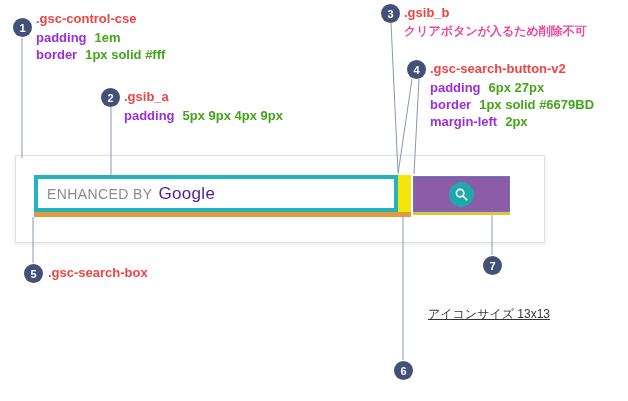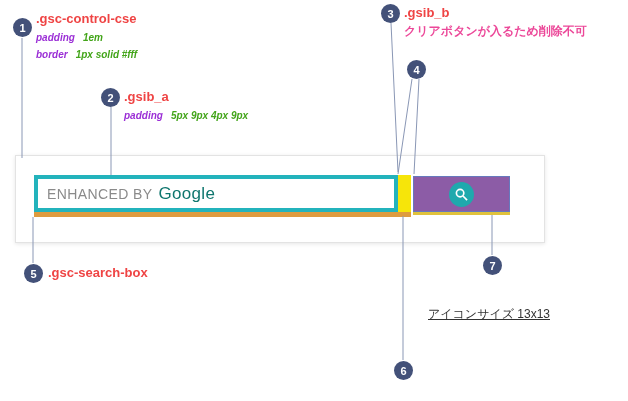--- a/index.html
+++ b/index.html
@@ -8,39 +8,39 @@
 
   .lines { position:absolute; left:0; top:0; width:628px; height:401px; z-index:2; }
 
   .num-circle {
     position:absolute; width:19px; height:19px; border-radius:50%;
     background:#435179; color:#ffffff; font-size:11px; font-weight:bold;
     display:flex; align-items:center; justify-content:center; z-index:3;
   }
   .ann { position:absolute; z-index:3; white-space:nowrap; }
   .cls { font-size:13px; font-weight:bold; color:#ef4444; margin-bottom:3px; }
-  .prop { font-size:10px; font-weight:bold; line-height:17px;font-style:italic; }
+  .prop { font-size:13px; font-weight:bold; line-height:17px; }
   .pname { color:#9b2fd6; margin-right:8px; }
   .pval  { color:#43a51a; }
   .note-gray { font-size:12px; font-weight:bold; color:#ec4899; margin-top:2px; }
   .note-dark { position:absolute; font-size:12px; color:#333333; z-index:3; white-space:nowrap;text-decoration:underline; }
 
   
   .cse-box {
     position:absolute; left:15px; top:155px; width:530px; height:88px;
     background:#ffffff; border:1px solid #e3e3e3;
     box-shadow:0 1px 4px rgba(0,0,0,0.10); z-index:1;
   }
   .input-box {
     position:absolute; left:18px; top:19px; width:364px; height:37px;
     background:#ffffff; border:4px solid #23b3bc;
     display:flex; align-items:center; padding-left:9px; overflow:hidden;
   }
   .branding-prefix { font-size:14px; color:#8a8a8a; letter-spacing:0.4px; margin-right:6px; }
-  .branding-brand  { font-size:17px; color:#0f766e; letter-spacing:0.3px; }
+  .branding-brand  { font-size:17px; color:#4c1d95; letter-spacing:0.3px; }
   .yellow-strip { position:absolute; left:382px; top:19px; width:13px; height:37px; background:#f6e50a; }
   .search-btn {
     position:absolute; left:397px; top:20px; width:97px; height:36px;
     background:#8c5ca6; border:1px solid #6679BD;
     display:flex; align-items:center; justify-content:center; cursor:pointer;
   }
   .icon-circle {
     width:25px; height:25px; border-radius:50%; background:#1fa9ad;
     display:flex; align-items:center; justify-content:center;
   }
@@ -82,20 +82,32 @@
     </div>
   </div>
 
   <div class="num-circle" style="left:381px;top:4px">3</div>
   <div class="ann" style="left:404px;top:5px">
     <div class="cls">.gsib_b</div>
     <div class="note-gray">クリアボタンが入るため削除不可</div>
   </div>
 
   <div class="num-circle" style="left:407px;top:60px">4</div>
+  <div class="ann" style="left:430px;top:61px">
+    <div class="cls">.gsc-search-button-v2</div>
+    <div class="prop">
+      <span class="pname">padding</span><span class="pval">6px 27px</span>
+    </div>
+    <div class="prop">
+      <span class="pname">border</span><span class="pval">1px solid #6679BD</span>
+    </div>
+    <div class="prop">
+      <span class="pname">margin-left</span><span class="pval">2px</span>
+    </div>
+  </div>
 
   <div class="cse-box">
     <div class="input-box">
       <span class="branding-prefix">ENHANCED BY</span>
       <span class="branding-brand">Google</span>
     </div>
     <div class="yellow-strip"></div>
     <div class="search-btn">
       <span class="icon-circle">
         <svg width="13" height="13" viewBox="0 0 14 14">

